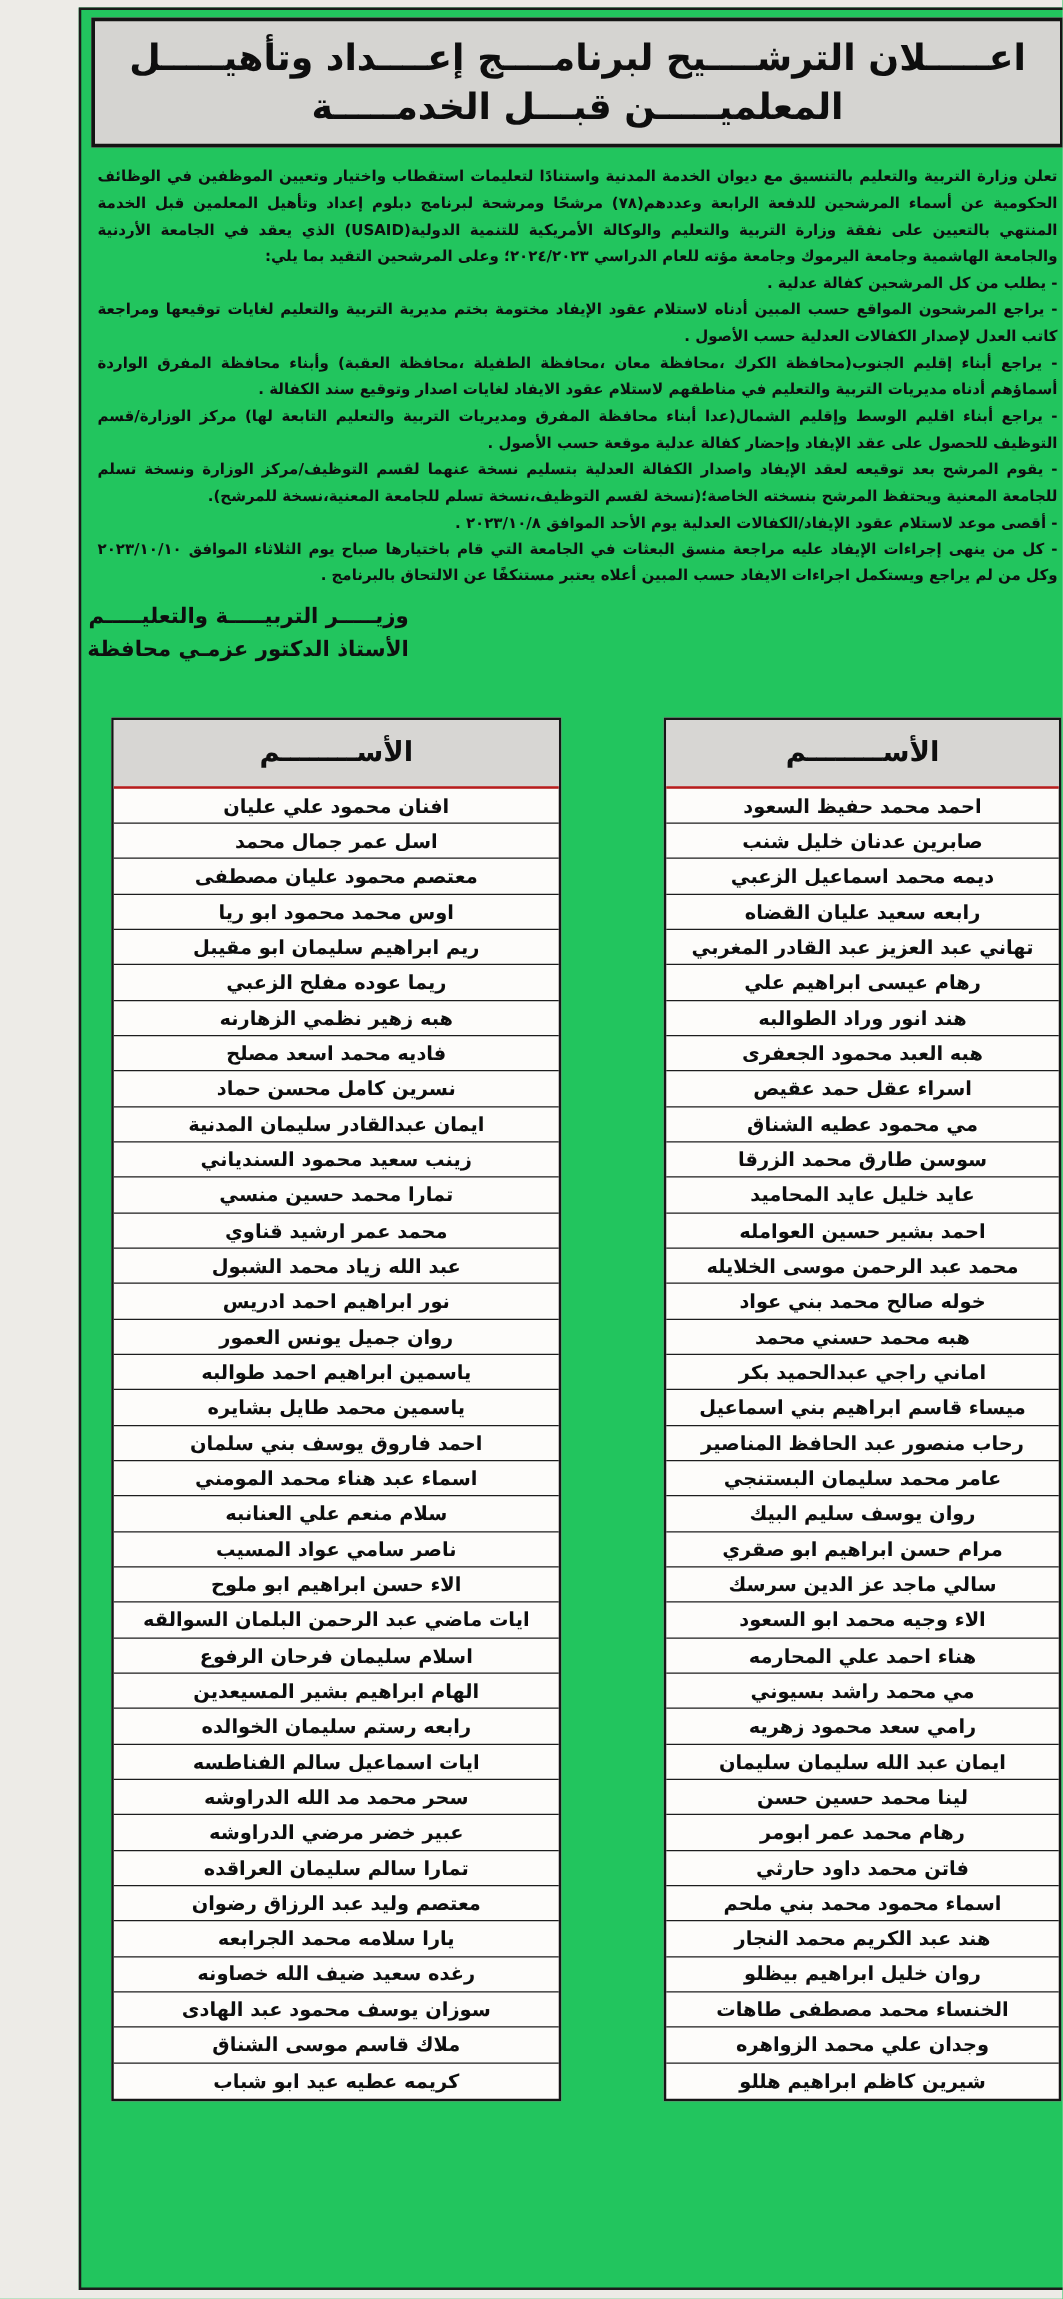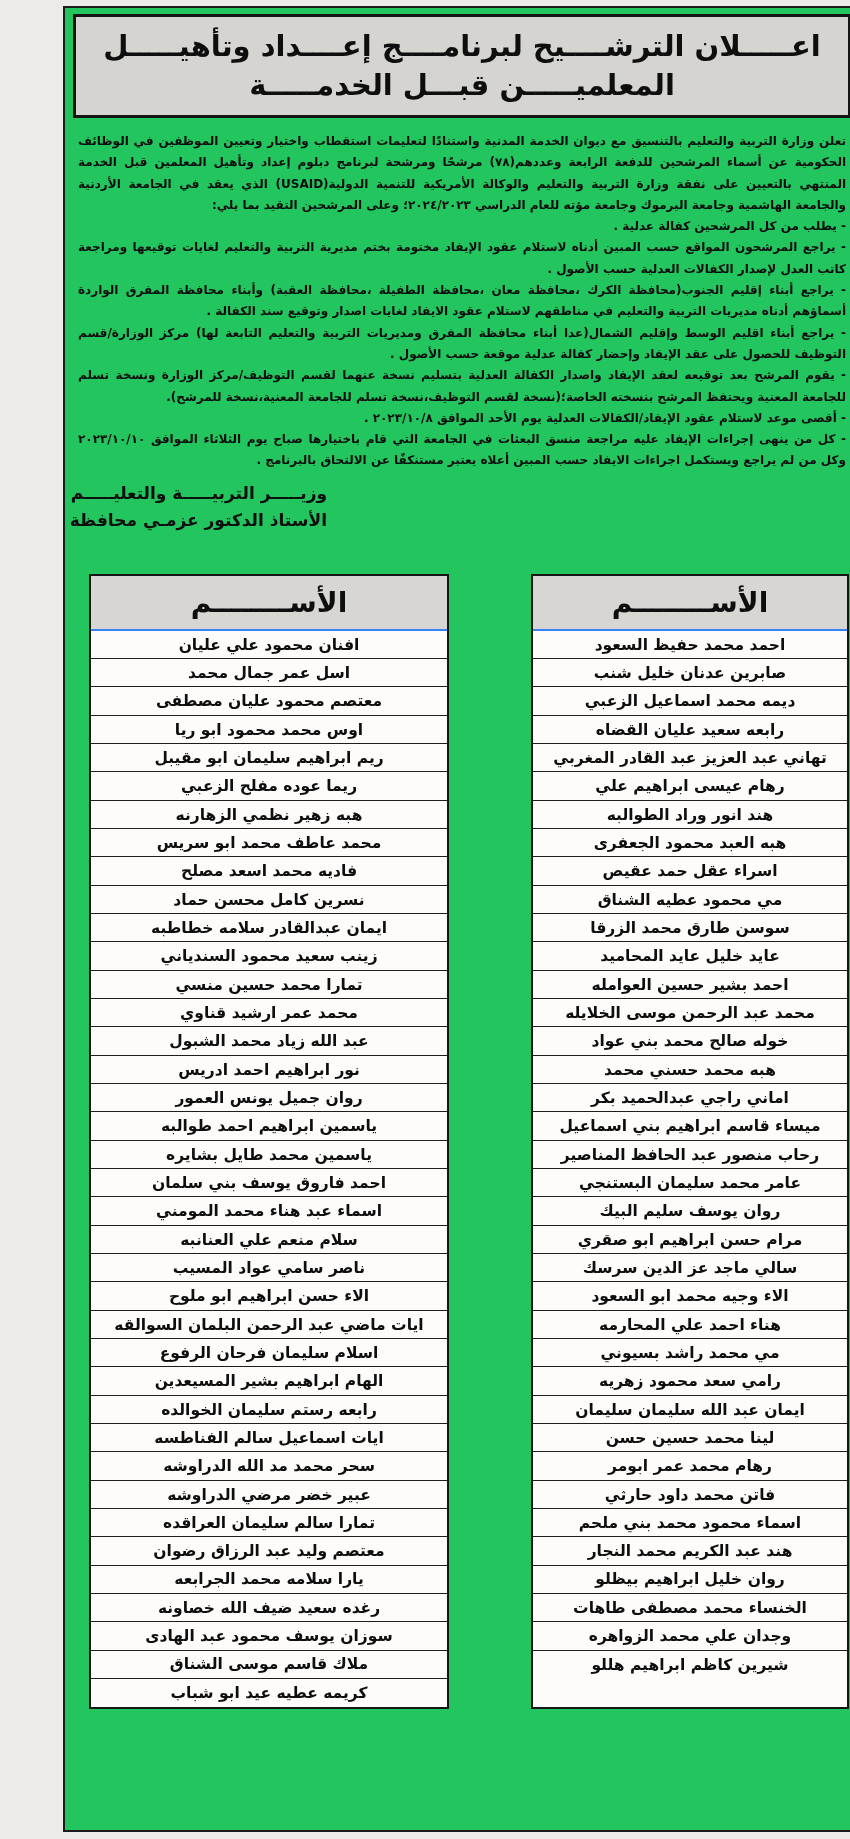--- a/index.html
+++ b/index.html
@@ -39,23 +39,23 @@
     margin-top:40px;padding:0 2px 0 16px;
     justify-content:space-between;
   }
   .names-table{
     box-sizing:border-box;border:2px solid #161616;background:#fdfcfa;
   }
   .table-left{width:360px;}
   .table-right{width:318px;}
   .table-header{
     box-sizing:border-box;height:55px;background:#d7d6d3;
-    border-bottom:2px solid #3b82f6;
+    border-bottom:2px solid #b91c1c;
     display:flex;align-items:center;justify-content:center;
-    font-size:28px;font-weight:bold;direction:rtl;
+    font-size:22px;font-weight:bold;direction:rtl;
   }
   .name-row{
     box-sizing:border-box;height:28.34px;
     border-bottom:1px solid #1d1d1d;
     display:flex;align-items:center;justify-content:center;
     direction:rtl;
   }
   .name-row:last-child{border-bottom:none;}
   .name-cell{
     font-size:15.5px;font-weight:bold;white-space:nowrap;line-height:1;
@@ -108,30 +108,27 @@
           <div class="name-row">
             <div class="name-cell">ريم ابراهيم سليمان ابو مقيبل</div>
           </div>
           <div class="name-row">
             <div class="name-cell">ريما عوده مفلح الزعبي</div>
           </div>
           <div class="name-row">
             <div class="name-cell">هبه زهير نظمي الزهارنه</div>
           </div>
           <div class="name-row">
-            <div class="name-cell">محمد عاطف محمد ابو سريس</div>
-          </div>
-          <div class="name-row">
             <div class="name-cell">فاديه محمد اسعد مصلح</div>
           </div>
           <div class="name-row">
             <div class="name-cell">نسرين كامل محسن حماد</div>
           </div>
           <div class="name-row">
-            <div class="name-cell">ايمان عبدالقادر سلامه خطاطبه</div>
+            <div class="name-cell">ايمان عبدالقادر سليمان المدنية</div>
           </div>
           <div class="name-row">
             <div class="name-cell">زينب سعيد محمود السندياني</div>
           </div>
           <div class="name-row">
             <div class="name-cell">تمارا محمد حسين منسي</div>
           </div>
           <div class="name-row">
             <div class="name-cell">محمد عمر ارشيد قناوي</div>
           </div>

